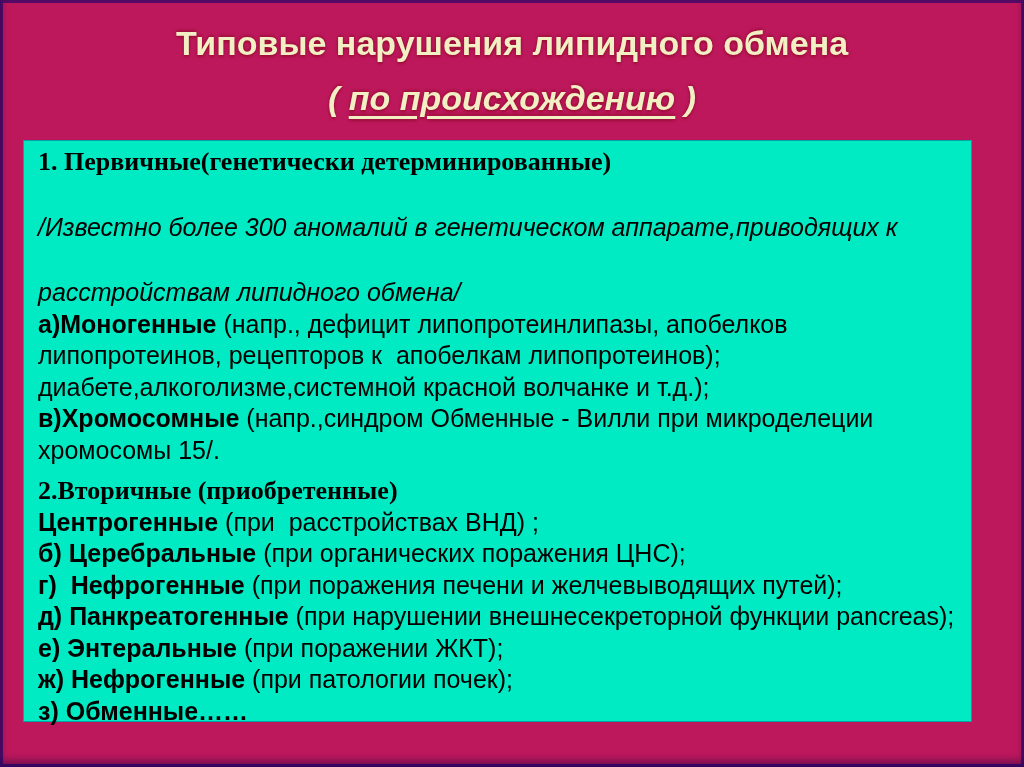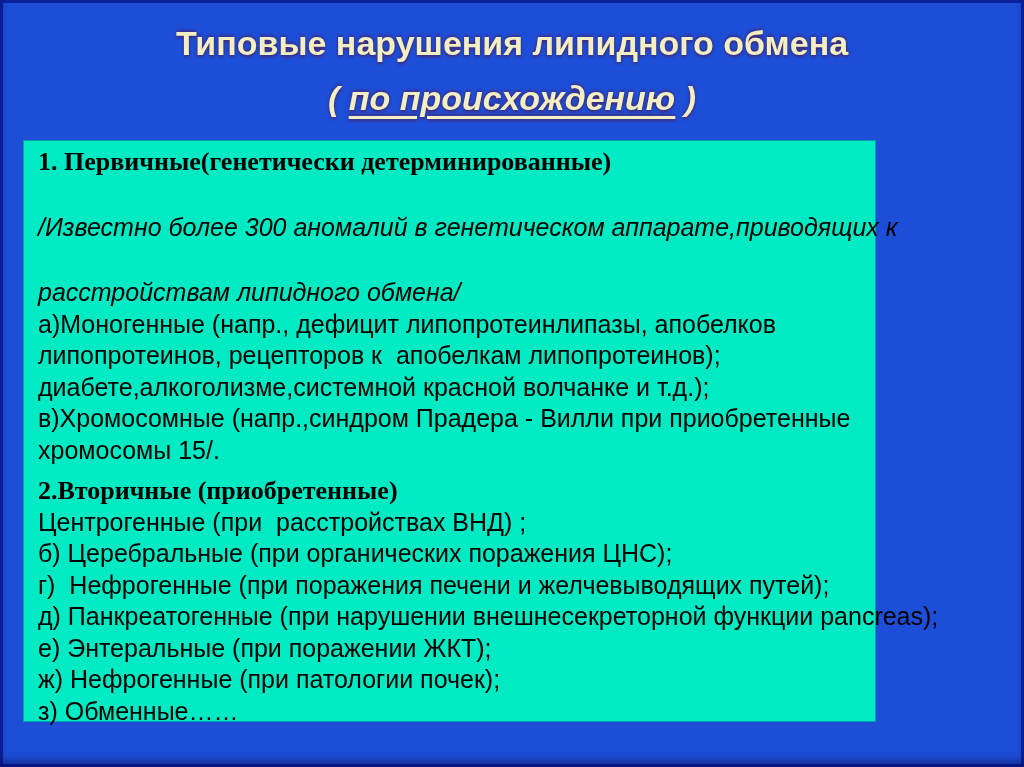--- a/index.html
+++ b/index.html
@@ -40,59 +40,59 @@
   }
   .title-line2 .u {
     text-decoration: underline;
     text-decoration-thickness: 3px;
     text-underline-offset: 6px;
   }
   .content-box {
     position: absolute;
     left: 23px;
     top: 140px;
-    width: 853px;
+    width: 949px;
     height: 582px;
     box-sizing: border-box;
     padding: 5px 14px;
     background: #00EBC4;
     border: 1px solid rgba(0,0,100,0.30);
     color: #000000;
     font-size: 25px;
     line-height: 31.5px;
   }
   .section + .section { margin-top: 9px; }
   .heading {
     font-family: "Liberation Serif", serif;
     font-weight: bold;
     font-size: 26px;
     white-space: pre;
   }
   .line { white-space: pre; }
   .line.note { font-style: italic; margin-top: 34px; }
-  .line .b { font-weight: normal; }
+  .line .b { font-weight: bold; }
 </style>
 </head>
 <body>
 
-<div class="slide" style="background: #1d4ed8;">
+<div class="slide" style="background: #be185d;">
   <div class="title-block" style="color: rgb(242, 239, 196);">
     <div class="title-line1">Типовые нарушения липидного обмена</div>
     <div class="title-line2"><span>( </span><span class="u">по происхождению</span><span> )</span></div>
   </div>
 
   <div class="content-box" style="background: rgb(0, 235, 196); color: rgb(0, 0, 0);">
       <div class="section">
         <div class="heading">1. Первичные(генетически детерминированные)</div>
         <div class="line note"><span>/Известно более 300 аномалий в генетическом аппарате,приводящих к</span></div>
         <div class="line note"><span>расстройствам липидного обмена/</span></div>
         <div class="line item"><span class="b">а)Моногенные</span><span> (напр., дефицит липопротеинлипазы, апобелков</span></div>
         <div class="line cont"><span>липопротеинов, рецепторов к  апобелкам липопротеинов);</span></div>
         <div class="line cont"><span>диабете,алкоголизме,системной красной волчанке и т.д.);</span></div>
-        <div class="line item"><span class="b">в)Хромосомные</span><span> (напр.,синдром Прадера - Вилли при приобретенные</span></div>
+        <div class="line item"><span class="b">в)Хромосомные</span><span> (напр.,синдром Обменные - Вилли при микроделеции</span></div>
         <div class="line cont"><span>хромосомы 15/.</span></div>
       </div>
       <div class="section">
         <div class="heading">2.Вторичные (приобретенные)</div>
         <div class="line item"><span class="b">Центрогенные</span><span> (при  расстройствах ВНД) ;</span></div>
         <div class="line item"><span class="b">б) Церебральные</span><span> (при органических поражения ЦНС);</span></div>
         <div class="line item"><span class="b">г)  Нефрогенные</span><span> (при поражения печени и желчевыводящих путей);</span></div>
         <div class="line item"><span class="b">д) Панкреатогенные</span><span> (при нарушении внешнесекреторной функции pancreas);</span></div>
         <div class="line item"><span class="b">е) Энтеральные</span><span> (при поражении ЖКТ);</span></div>
         <div class="line item"><span class="b">ж) Нефрогенные</span><span> (при патологии почек);</span></div>

